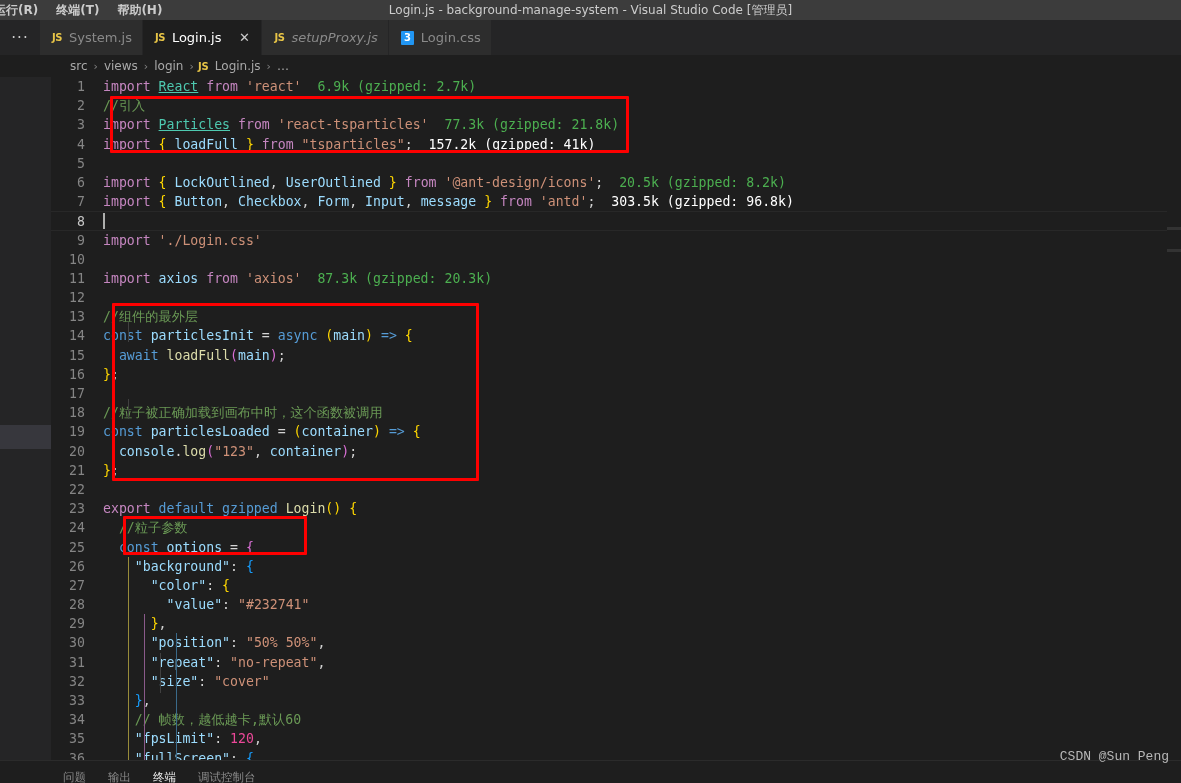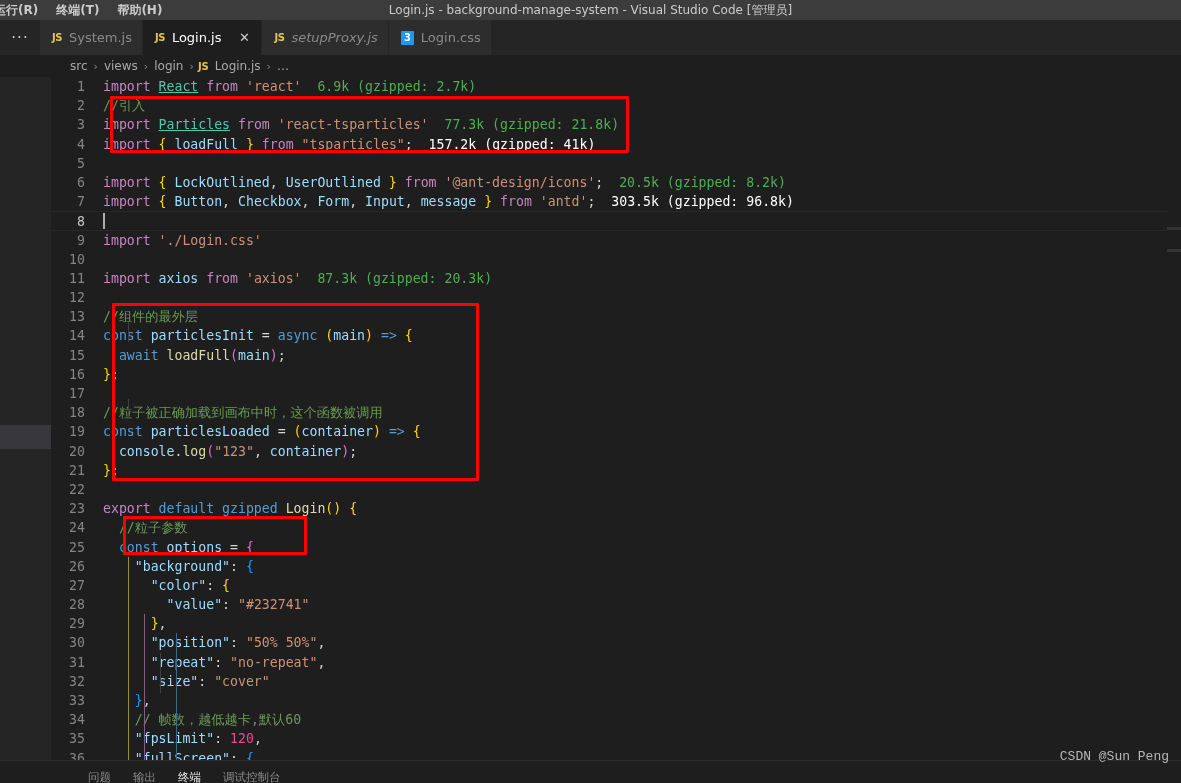--- a/index.html
+++ b/index.html
@@ -213,21 +213,21 @@
   .panel {
     position: absolute;
     left: 0; bottom: 0;
     width: 1181px; height: 23px;
     background: #1e1e1e;
     border-top: 1px solid #2b2b2b;
     overflow: hidden;
   }
   .panel-tabs {
     display: flex; align-items: flex-start;
-    padding-left: 88px; gap: 22px;
+    padding-left: 63px; gap: 22px;
     height: 23px;
   }
   .panel-tab {
     font-size: 11.5px; color: #8a8a8a;
     font-family: "DejaVu Sans", sans-serif;
     padding-top: 9px;
     white-space: nowrap;
   }
   .panel-tab.active { color: #e7e7e7; }
 

